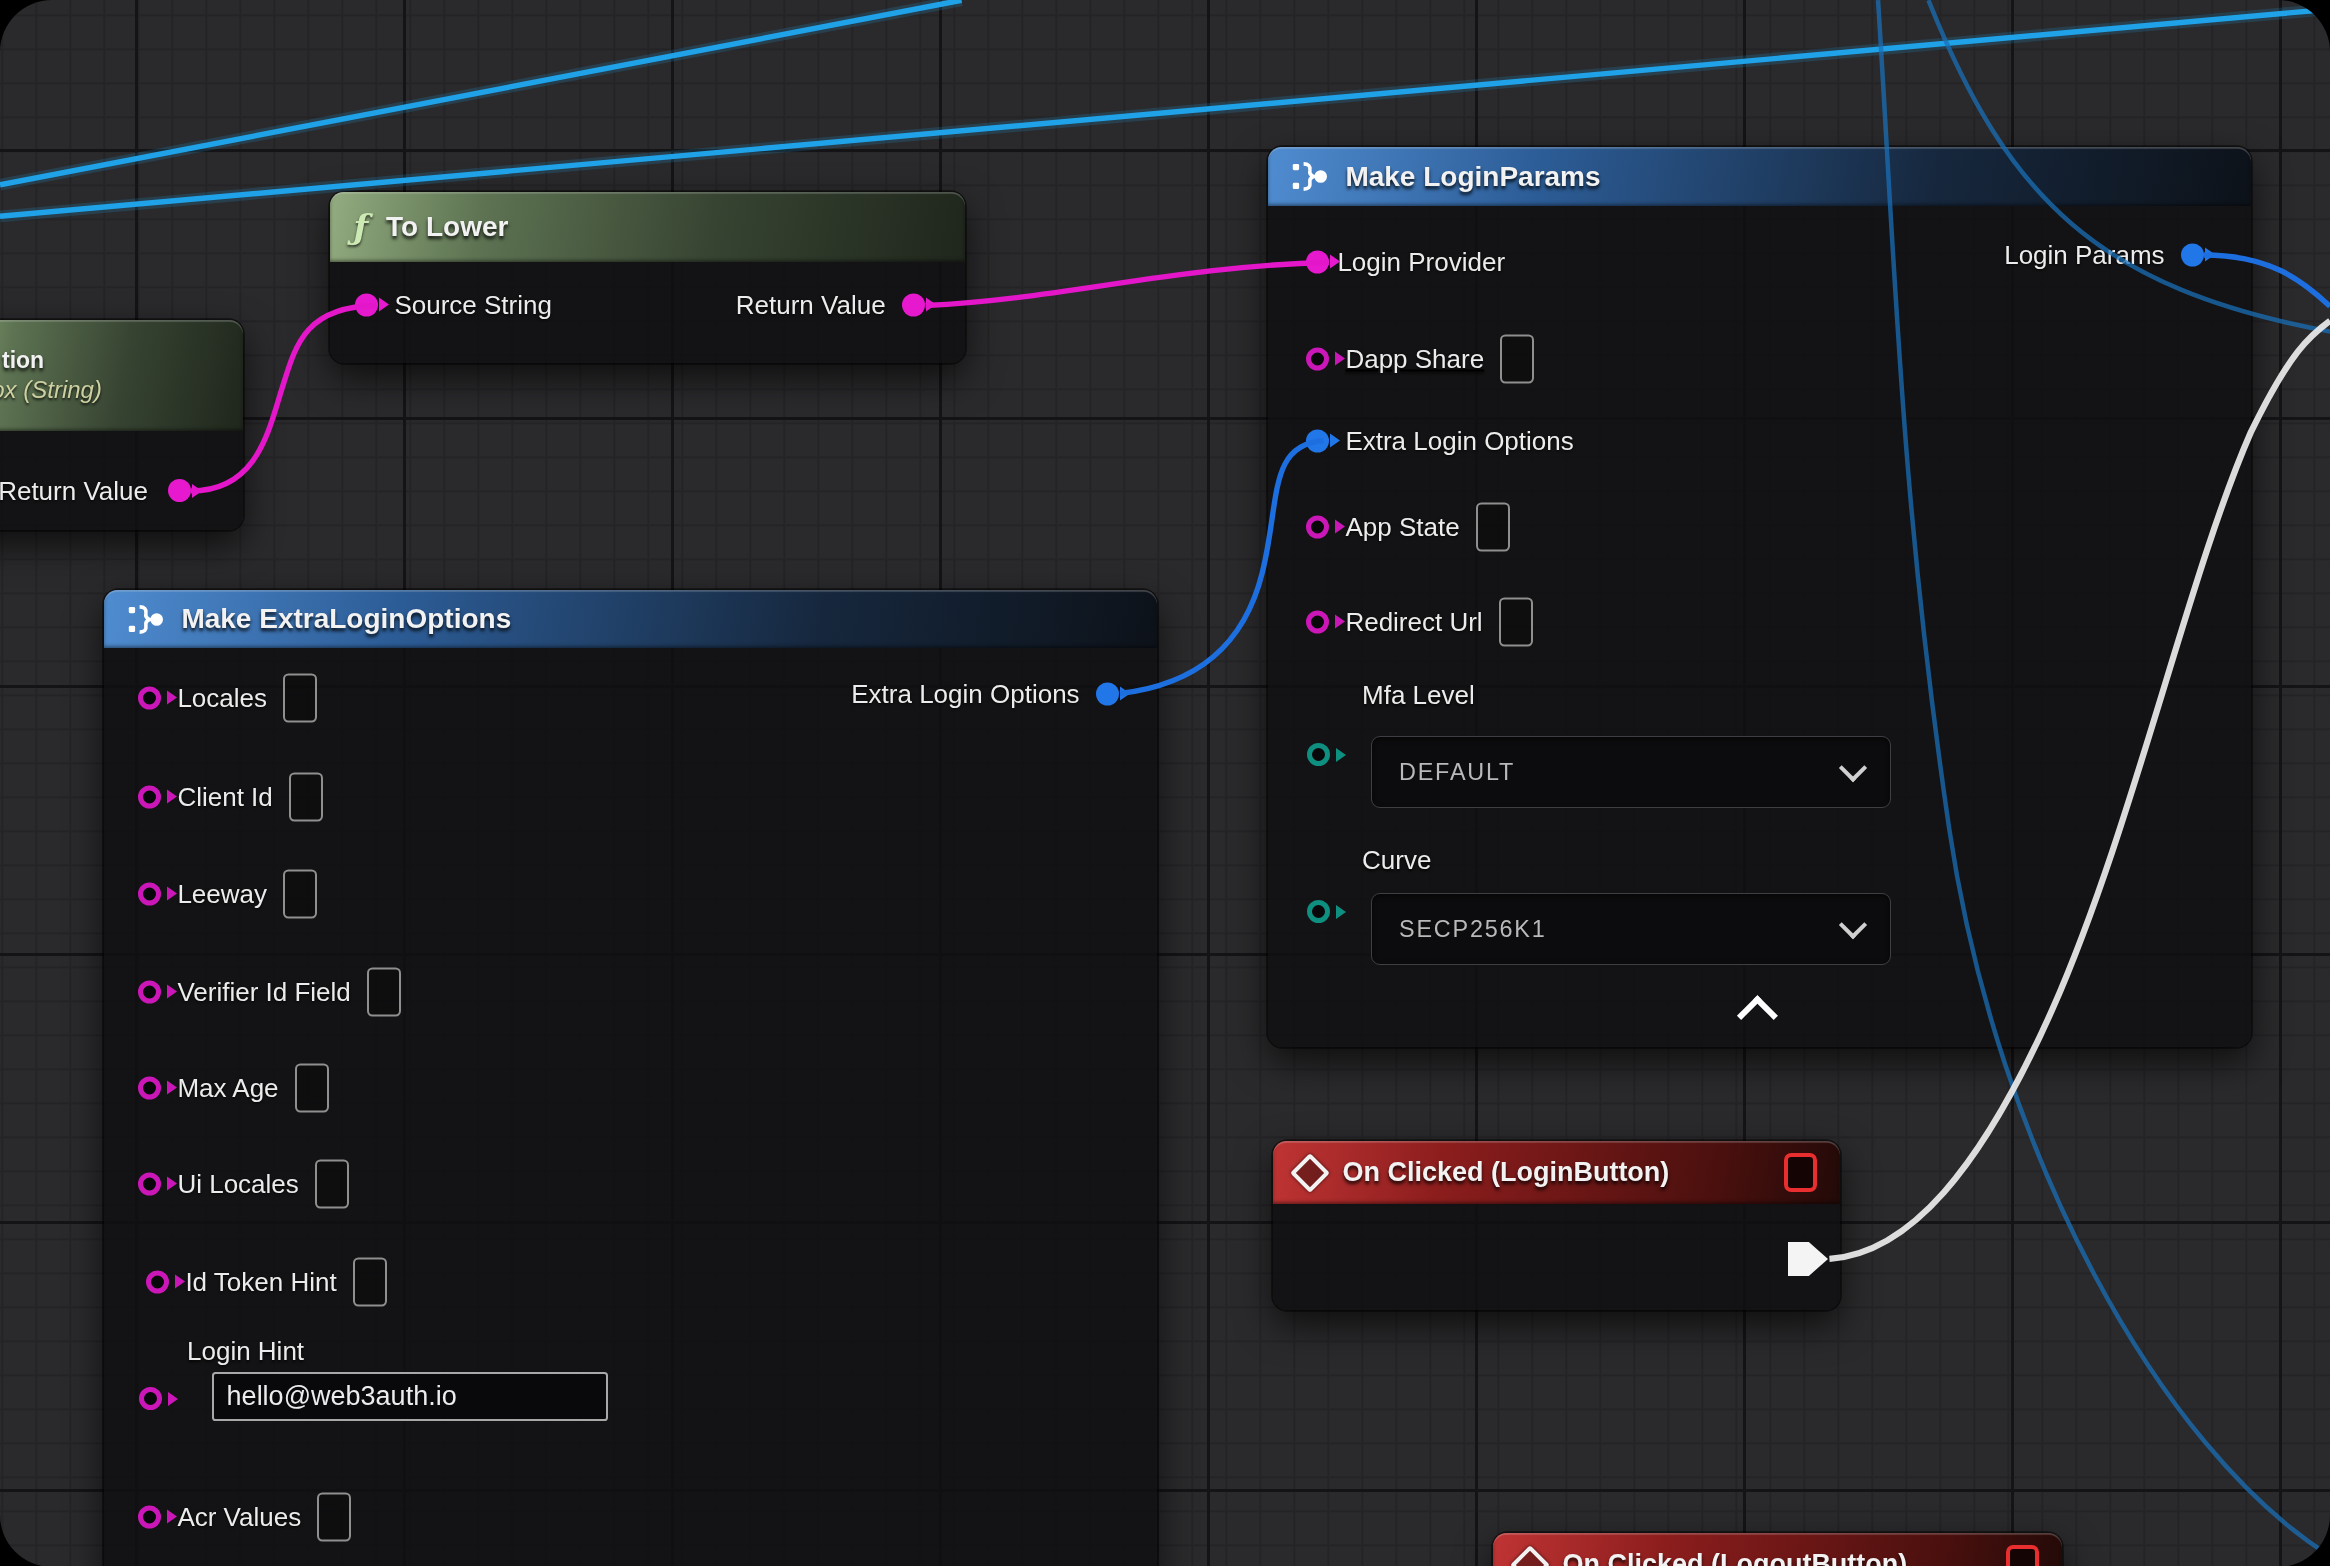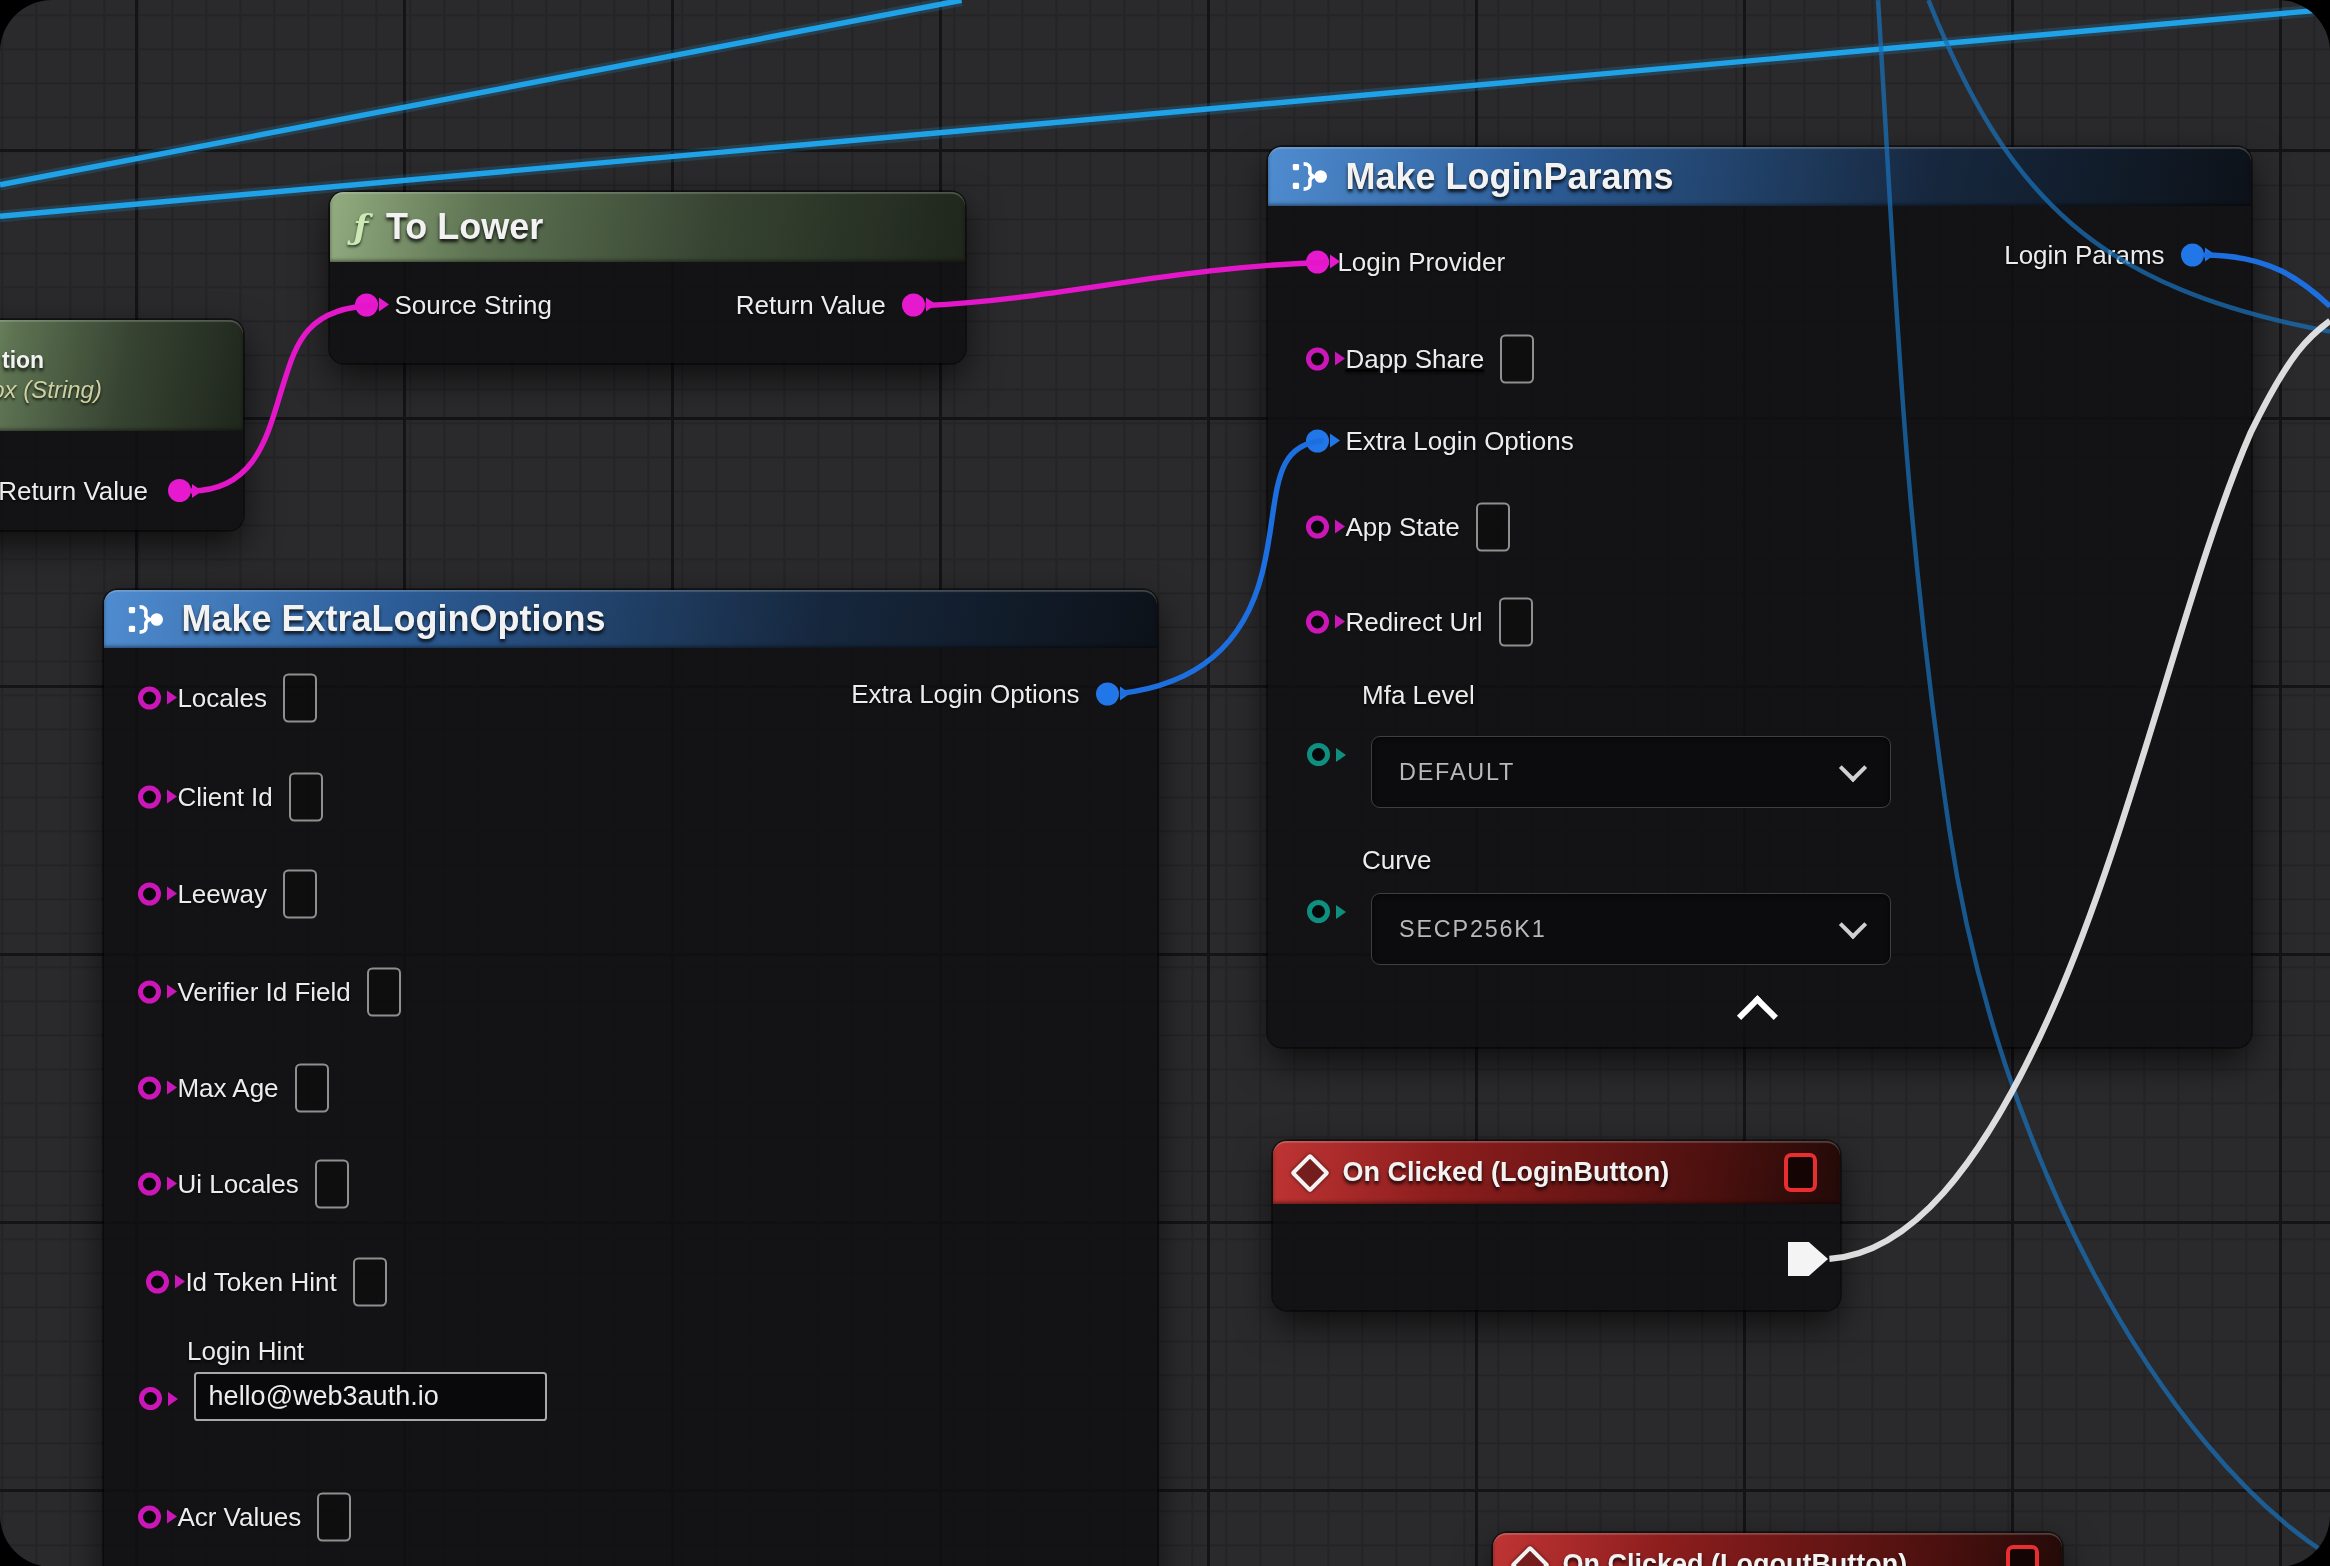--- a/index.html
+++ b/index.html
@@ -26,21 +26,21 @@
   .hdr{
     position:absolute;left:0;top:0;right:0;
     display:flex;align-items:center;gap:18px;
     padding:0 23.4px;border-radius:13.5px 13.5px 0 0;
     box-shadow:inset 0 1.8px 0.9px rgba(255,255,255,0.22), inset 0 -1.8px 3.6px rgba(0,0,0,0.45);
   }
   .hdr-blue{background:linear-gradient(100deg,#4f8cd0 0%,#2c5c96 28%,#16273d 68%,#0d1219 100%);}
   .hdr-green{background:linear-gradient(100deg,#93ac80 0%,#5d7352 24%,#374432 60%,#1f261c 100%);}
   .hdr-red{background:linear-gradient(100deg,#c03434 0%,#8c1d1d 30%,#4a100e 78%,#220a08 100%);}
   .title{
-    color:#f2f2f2;font-size:36px;font-weight:bold;
+    color:#f2f2f2;font-size:28px;font-weight:bold;
     text-shadow:0 2.7px 3.6px rgba(0,0,0,0.85);
     white-space:nowrap;
   }
   .subtitle{color:#cdd0a0;font-size:24px;font-style:italic;text-shadow:0 1.8px 2.7px rgba(0,0,0,0.8);white-space:nowrap;}
   
   .row{position:absolute;display:flex;align-items:center;gap:16px;transform:translateY(-50%);}
   .row.out{flex-direction:row;}
   .pinlabel{color:#ececec;font-size:26px;text-shadow:0 1.8px 2.7px rgba(0,0,0,0.8);white-space:nowrap;}
   .pin{width:23.4px;height:23.4px;border-radius:50%;position:relative;flex:none;box-sizing:border-box;}
   .pin::after{
@@ -178,21 +178,21 @@
       <span class="vbox"></span>
     </div>
     <div class="row" style="left:42px;top:692px;">
       <span class="pin hollow pink"></span>
       <span class="pinlabel">Id Token Hint</span>
       <span class="vbox"></span>
     </div>
 
     <span class="fieldlabel" style="left:83px;top:746px;">Login Hint</span>
     <span class="pin hollow pink pin-abs" style="left:35px;top:797px;"></span>
-    <input class="textfield" style="left: 90px; top: 782px; width: 353px;" value="hello@web3auth.io">
+    <input class="textfield" style="left: 108px; top: 782px; width: 396px;" value="hello@web3auth.io">
 
     <div class="row" style="left:34px;top:927px;">
       <span class="pin hollow pink"></span>
       <span class="pinlabel">Acr Values</span>
       <span class="vbox"></span>
     </div>
   </div>
 
   <div class="node" style="left:1268px;top:147px;width:983px;height:900px;">
     <div class="hdr hdr-blue" style="height:59px;">

